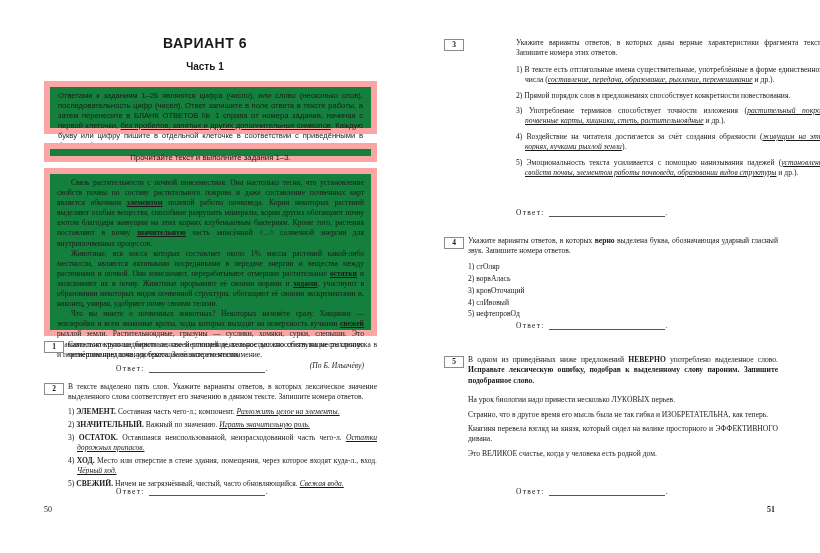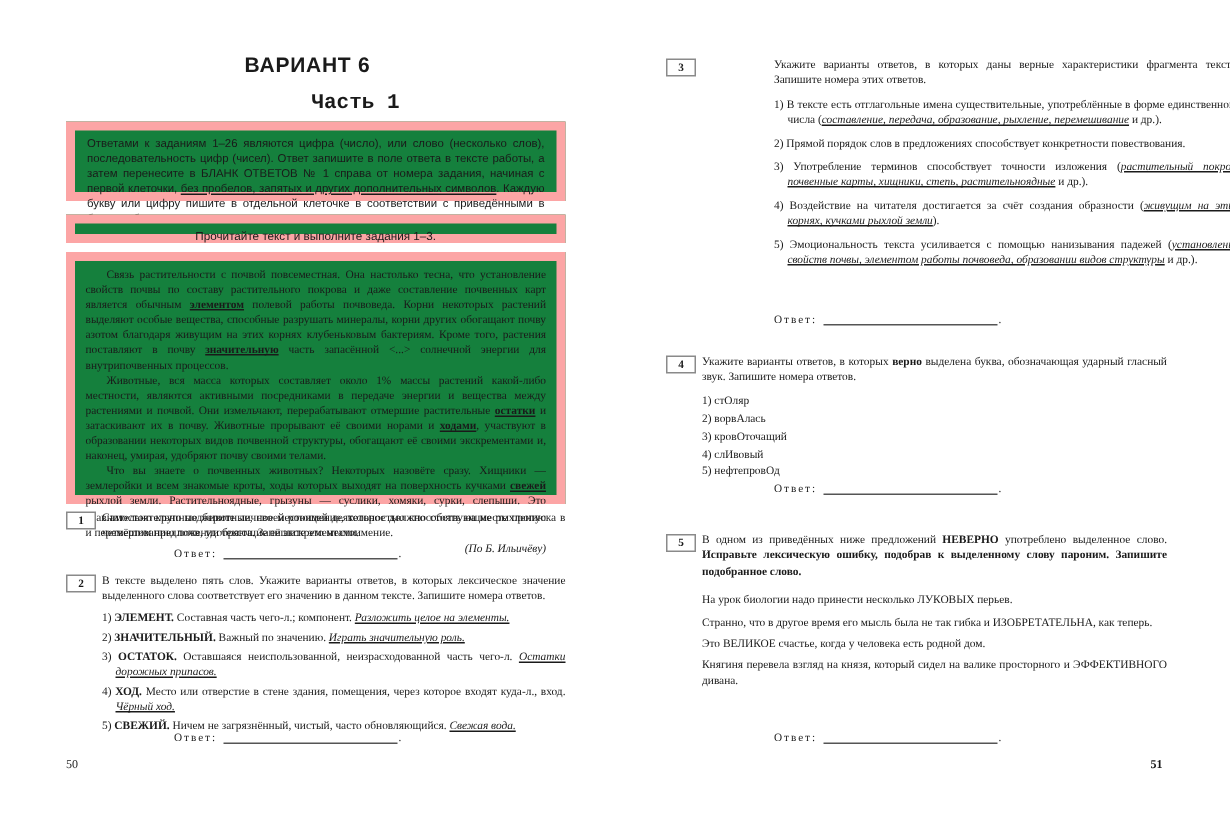--- a/index.html
+++ b/index.html
@@ -6,21 +6,21 @@
     html, body { width: 820px; height: 553px; background: #ffffff; overflow: hidden; }
     body { position: relative; font-family: "DejaVu Serif", serif; color: #1a1a1a; }
 
     .page { position: absolute; top: 0; height: 406px; }
     .page-left { left: 0; width: 410px; }
     .page-right { left: 410px; width: 410px; }
 
     .variant-title { position: absolute; left: 0; width: 410px; top: 35px; text-align: center;
       font-family: "Liberation Sans", sans-serif; font-weight: bold; font-size: 14px; letter-spacing: 0.5px; }
     .part-title { position: absolute; left: 0; width: 410px; top: 61px; text-align: center;
-      font-family: Liberation Mono, monospace; font-weight: bold; font-size: 14px; margin-left: 32px; }
+      font-family: Liberation Sans, sans-serif; font-weight: bold; font-size: 10px; }
 
     .box { position: absolute; border: 6px solid #fca5a5; background: #15803d; }
     .instr-box { left: 44px; top: 81px; width: 333px; height: 53px; padding: 4px 8px;
       font-family: "Liberation Sans", sans-serif; font-size: 7.6px; line-height: 10px; text-align: justify; }
     .instr-box u { text-decoration: underline; }
 
     .read-box { left: 44px; top: 143px; width: 333px; height: 19px;
       font-family: "Liberation Sans", sans-serif; font-size: 7.8px; line-height: 17px; text-align: center; }
 
     .text-box { left: 44px; top: 168px; width: 333px; height: 168px; padding: 4px 7px;
@@ -122,22 +122,22 @@
     <span>Ответ:</span>
     <span class="answer-line"></span>
       <span class="answer-dot">.</span>
   </div>
 
   <div class="task-num" style="left:34px; top:356px;">5</div>
   <div class="task" style="left:58px; top:355px; width:310px;">
     <div><span>В одном из приведённых ниже предложений </span><b>НЕВЕРНО</b><span> употреблено выделенное слово. </span><b>Исправьте лексическую ошибку, подобрав к выделенному слову пароним. Запишите подобранное слово.</b></div>
     <div class="sentence" style="margin-top:9px;">На урок биологии надо принести несколько ЛУКОВЫХ перьев.</div>
     <div class="sentence">Странно, что в другое время его мысль была не так гибка и ИЗОБРЕТАТЕЛЬНА, как теперь.</div>
+    <div class="sentence">Княгиня перевела взгляд на князя, который сидел на валике просторного и ЭФФЕКТИВНОГО дивана.</div>
     <div class="sentence">Это ВЕЛИКОЕ счастье, когда у человека есть родной дом.</div>
-    <div class="sentence">Княгиня перевела взгляд на князя, который сидел на валике просторного и ЭФФЕКТИВНОГО дивана.</div>
   </div>
   <div class="answer-row" style="left:58px; top:487px;">
     <span>Ответ:</span>
     <span class="answer-line"></span>
       <span class="answer-dot">.</span>
   </div>
 
   <div class="page-num page-num-right" style="left:357px; top:505px;">51</div>
 </div>
 

